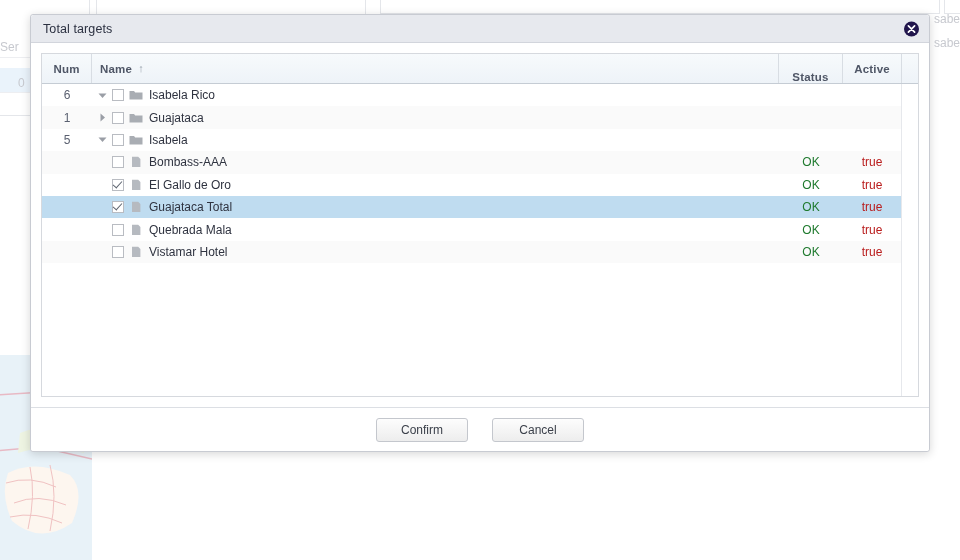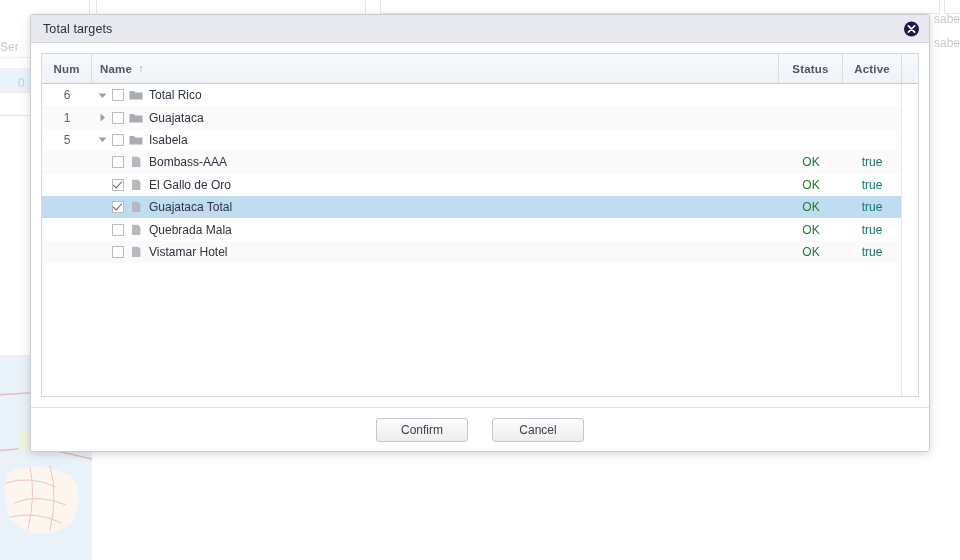--- a/index.html
+++ b/index.html
@@ -128,21 +128,21 @@
     border-right: 1px solid #d8dde3;
     padding: 0 8px;
     font-weight: bold;
     letter-spacing: 0.2px;
     white-space: nowrap;
     cursor: pointer;
     background: linear-gradient(#f7fafc, #eef3f8);
   }
   .hcell.num    { width: 50px; justify-content: center; }
   .hcell.name   { flex: 1 1 auto; }
-  .hcell.status { width: 64px; justify-content: center; }
+  .hcell.status { width: 64px; justify-content: center; align-items: flex-end; }
   .hcell.active { width: 58px; justify-content: center; border-right: none; align-items: center; }
   .sort-arrow { margin-left: 6px; color: #9aa2ae; font-size: 11px; line-height: 1; }
   #header-gutter {
     width: 17px;
     height: 100%;
     background: linear-gradient(#f7fafc, #eef3f8);
     border-left: 1px solid #d8dde3;
   }
 
   
@@ -164,21 +164,21 @@
     background: #ffffff;
     cursor: pointer;
   }
   .row.alt      { background: #fafafa; }
   .row.selected { background: #bfdcf0; }
 
   .cell { display: flex; align-items: center; height: 100%; }
   .cell.num    { width: 50px; justify-content: center; color: #5a6070; }
   .cell.name   { flex: 1 1 auto; padding-left: 2px; overflow: hidden; }
   .cell.status { width: 64px; justify-content: center; color: #1f7a2e; }
-  .cell.active { width: 58px; justify-content: center; color: #0f766e; }
+  .cell.active { width: 58px; justify-content: center; color: #b91c1c; }
 
   
   .twisty {
     width: 16px; height: 16px;
     flex: 0 0 16px;
     display: flex; align-items: center; justify-content: center;
     cursor: pointer;
   }
   .twisty svg { display: block; }
   .cbox {
@@ -309,21 +309,21 @@
                   <svg width="9" height="9" viewBox="0 0 9 9">
                     <path d="M0.5 2.5 L8.5 2.5 L4.5 7 Z" fill="#9a9ea6"></path>
                   </svg>
                 </span>
                 <span class="cbox"></span>
                 <span class="ficon">
                   <svg width="14" height="12" viewBox="0 0 14 12">
                     <path d="M0.5 2 L5 2 L6.2 3.4 L13.5 3.4 L13.5 10.5 L0.5 10.5 Z" fill="#a9adb3"></path>
                   </svg>
                 </span>
-                <span class="nlabel">Total Rico</span>
+                <span class="nlabel">Isabela Rico</span>
               </div>
               <div class="cell status"></div>
               <div class="cell active"></div>
             </div>
             <div class="row alt">
               <div class="cell num">1</div>
               <div class="cell name ind-1">
                 <span class="twisty">
                   <svg width="9" height="9" viewBox="0 0 9 9">
                     <path d="M2.5 0.5 L7 4.5 L2.5 8.5 Z" fill="#9a9ea6"></path>

